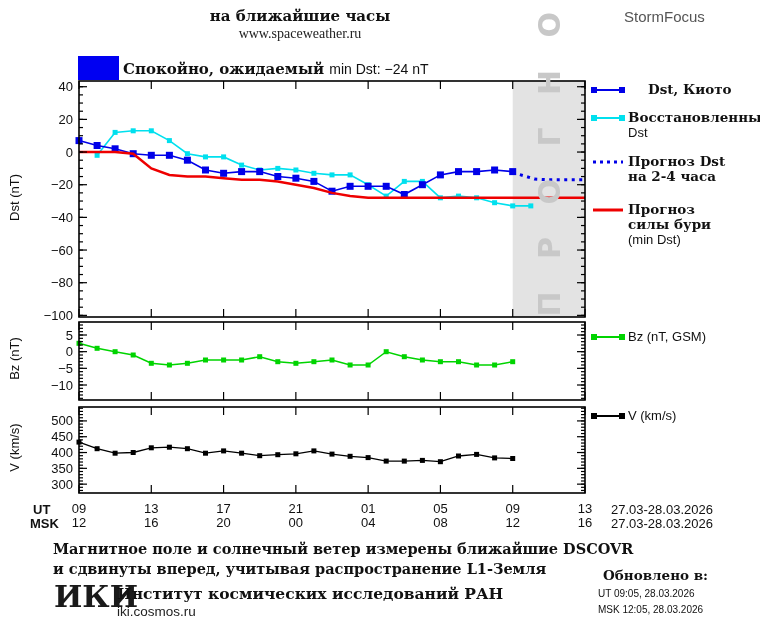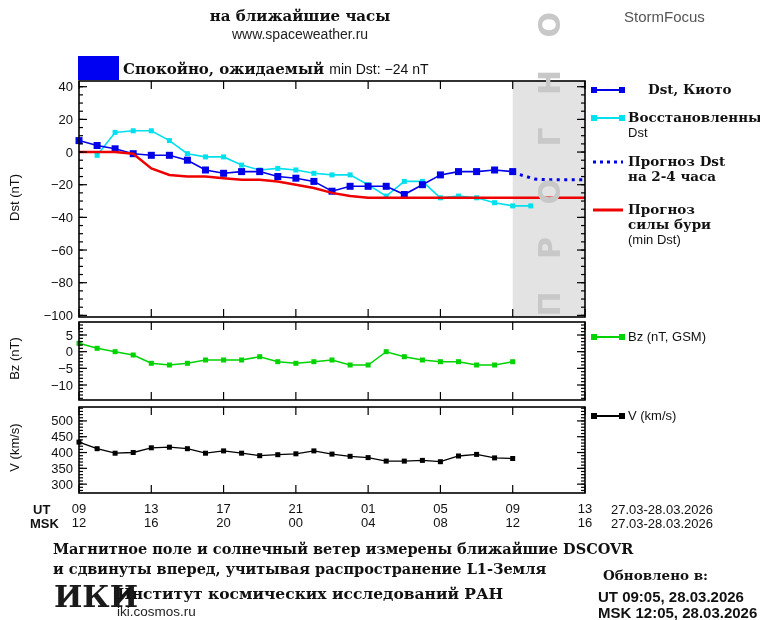--- a/index.html
+++ b/index.html
@@ -4,42 +4,42 @@
 <style>
   html,body{margin:0;padding:0;}
   body{width:760px;height:620px;position:relative;background:#ffffff;overflow:hidden;
        font-family:"Liberation Sans",sans-serif;color:#111;}
   .abs{position:absolute;}
   .serif-b{font-family:"DejaVu Serif",serif;font-weight:bold;}
   .sans{font-family:"Liberation Sans",sans-serif;font-weight:400;}
   .title-block{left:60px;top:8px;width:480px;text-align:center;}
   .t1{font-size:15px;line-height:18px;}
   .t2{font-size:15px;line-height:17px;}
-  .t3{font-size:14px;line-height:16px;color:#222;margin-top:1px;}
+  .t3{font-size:14px;line-height:16px;color:#222;margin-top:1px;font-family:Liberation Serif, serif;}
   .brand{left:624px;top:8px;font-size:15px;color:#555;}
   .status-box{left:78px;top:56px;width:41px;height:24px;}
   .status-text{left:123px;top:60px;font-size:15px;white-space:nowrap;}
   .status-text .lite{font-size:14px;font-family:"Liberation Sans",sans-serif;font-weight:400;}
   #chart-svg{left:0;top:0;}
   .ytick-lab,.xtick-lab{font-family:"Liberation Sans",sans-serif;font-size:13px;fill:#111;}
   .axis-title{font-size:13px;color:#111;width:120px;text-align:center;transform:rotate(-90deg);}
   .prognoz{color:#c8c8c8;font-family:"DejaVu Sans",sans-serif;font-weight:bold;
            font-size:30px;letter-spacing:11px;width:240px;text-align:center;
            transform:rotate(-90deg);white-space:nowrap;}
   .leg-line{font-size:13.5px;line-height:15px;white-space:nowrap;}
   .leg-b{font-family:"DejaVu Serif",serif;font-weight:bold;}
   .leg-l{font-family:"Liberation Sans",sans-serif;font-weight:400;font-size:13px;}
   .rowlab{font-size:13px;font-weight:bold;}
   .datelab{font-size:13px;white-space:nowrap;}
   .note{font-size:14.5px;white-space:nowrap;}
   .logo{font-size:30px;line-height:28px;letter-spacing:0px;color:#1a1a1a;}
   .inst{font-size:15.5px;white-space:nowrap;}
   .ikiurl{font-size:13.5px;color:#222;}
   .updlab{font-size:13.5px;}
-  .updline{font-size:15px;white-space:nowrap;font-weight:bold;}
+  .updline{font-size:10px;white-space:nowrap;}
 </style>
 </head>
 <body>
 
 <div class="abs title-block">
   <div class="t2 serif-b">на ближайшие часы</div>
   <div class="t3 sans">www.spaceweather.ru</div>
 </div>
 <div class="abs brand sans">StormFocus</div>
 

